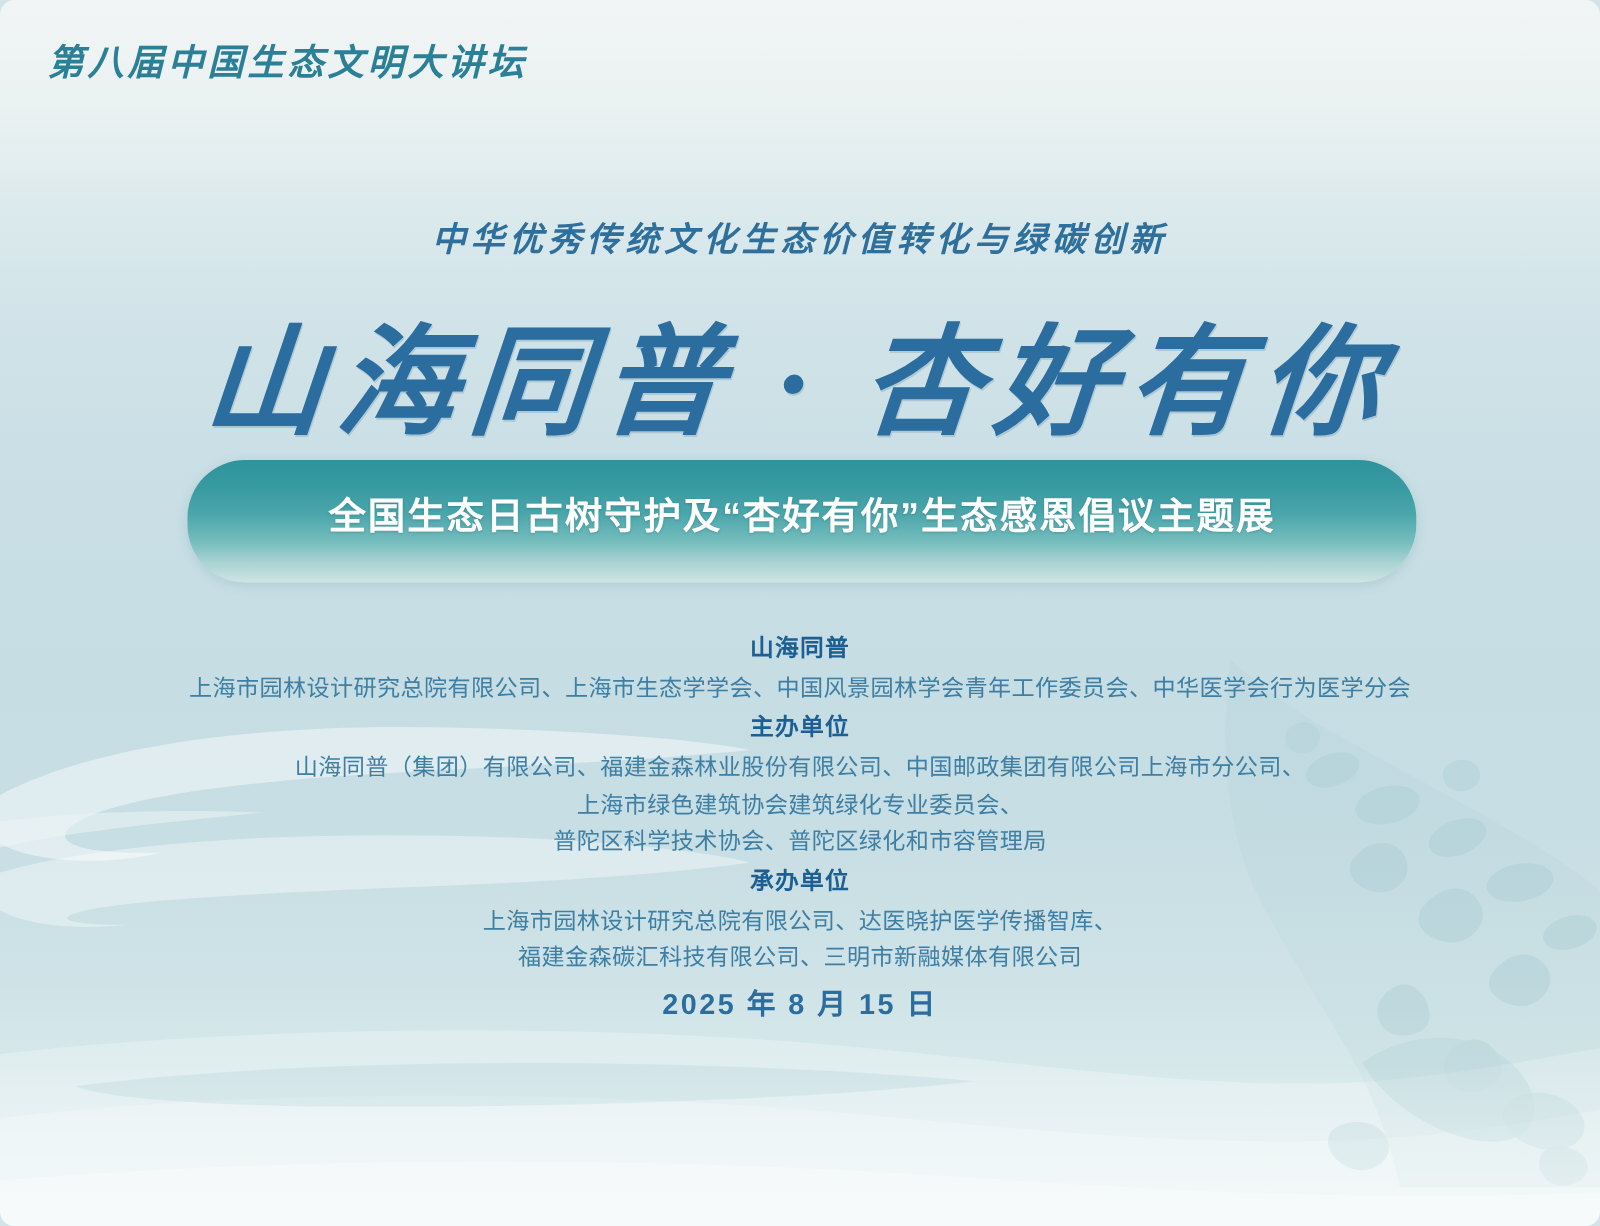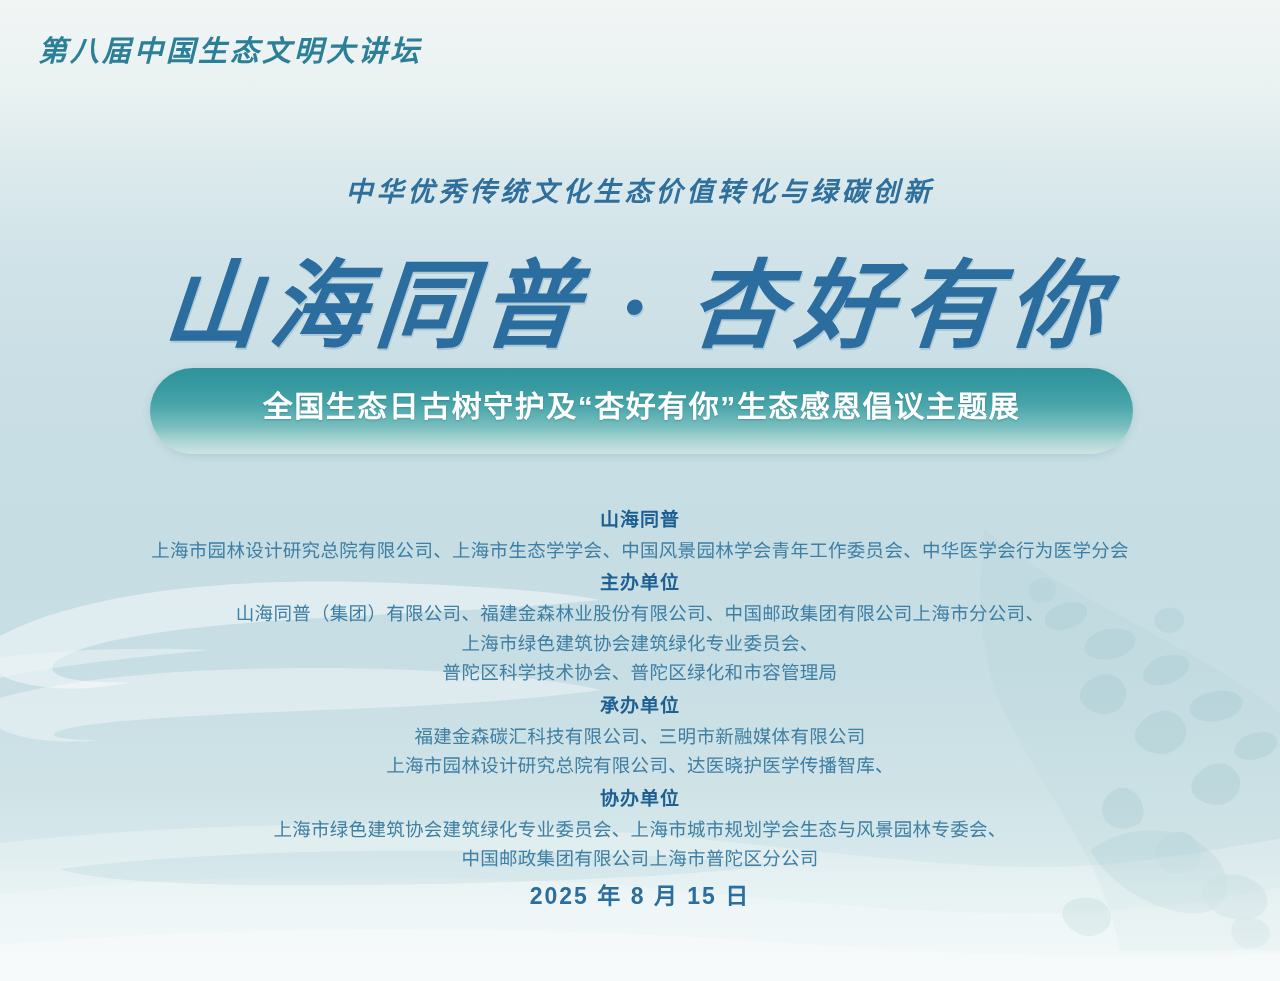--- a/index.html
+++ b/index.html
@@ -25,20 +25,21 @@
         #e8eeed 0%,
         #e4eeee 9%,
         #dae9ec 18%,
         #cfe2e8 28%,
         #c9dfe5 40%,
         #c6dde4 55%,
         #c7dee4 68%,
         #cfe3e7 80%,
         #d9eaec 90%,
         #dfedee 100%);
+    border-radius: 12px;
   }
 
   
   .deco { position: absolute; pointer-events: none; }
 
   .mist-left {
     left: -40px; top: 560px;
     width: 640px; height: 190px;
     opacity: .95;
   }
@@ -118,21 +119,21 @@
     text-shadow: 1px 2px 0 rgba(34,90,130,.18);
     transform: skewX(-5deg);
   }
 
   
   .pill {
     position: absolute;
     left: 150px;
     top: 368px;
     width: 983px;
-    height: 86px;
+    height: 98px;
     border-radius: 46px;
     background: linear-gradient(180deg,
       #2f939c 0%,
       #389aa1 22%,
       #4aa6ab 44%,
       #74bcbd 66%,
       #a9d4d2 84%,
       #cfe4e3 100%);
     display: flex;
     align-items: center;
@@ -244,26 +245,21 @@
 
     <div class="credit-group">
       <div class="credit-head">主办单位</div>
       <div class="credit-line">山海同普（集团）有限公司、福建金森林业股份有限公司、中国邮政集团有限公司上海市分公司、</div>
       <div class="credit-line">上海市绿色建筑协会建筑绿化专业委员会、</div>
       <div class="credit-line">普陀区科学技术协会、普陀区绿化和市容管理局</div>
     </div>
 
     <div class="credit-group">
       <div class="credit-head">承办单位</div>
+      <div class="credit-line">上海市园林设计研究总院有限公司、达医晓护医学传播智库、</div>
       <div class="credit-line">福建金森碳汇科技有限公司、三明市新融媒体有限公司</div>
-      <div class="credit-line">上海市园林设计研究总院有限公司、达医晓护医学传播智库、</div>
     </div>
 
-    <div class="credit-group">
-      <div class="credit-head">协办单位</div>
-      <div class="credit-line">上海市绿色建筑协会建筑绿化专业委员会、上海市城市规划学会生态与风景园林专委会、</div>
-      <div class="credit-line">中国邮政集团有限公司上海市普陀区分公司</div>
-    </div>
 
     <div class="date-line">2025 年 8 月 15 日</div>
   </div>
 
 </div>
 
 </body></html>

